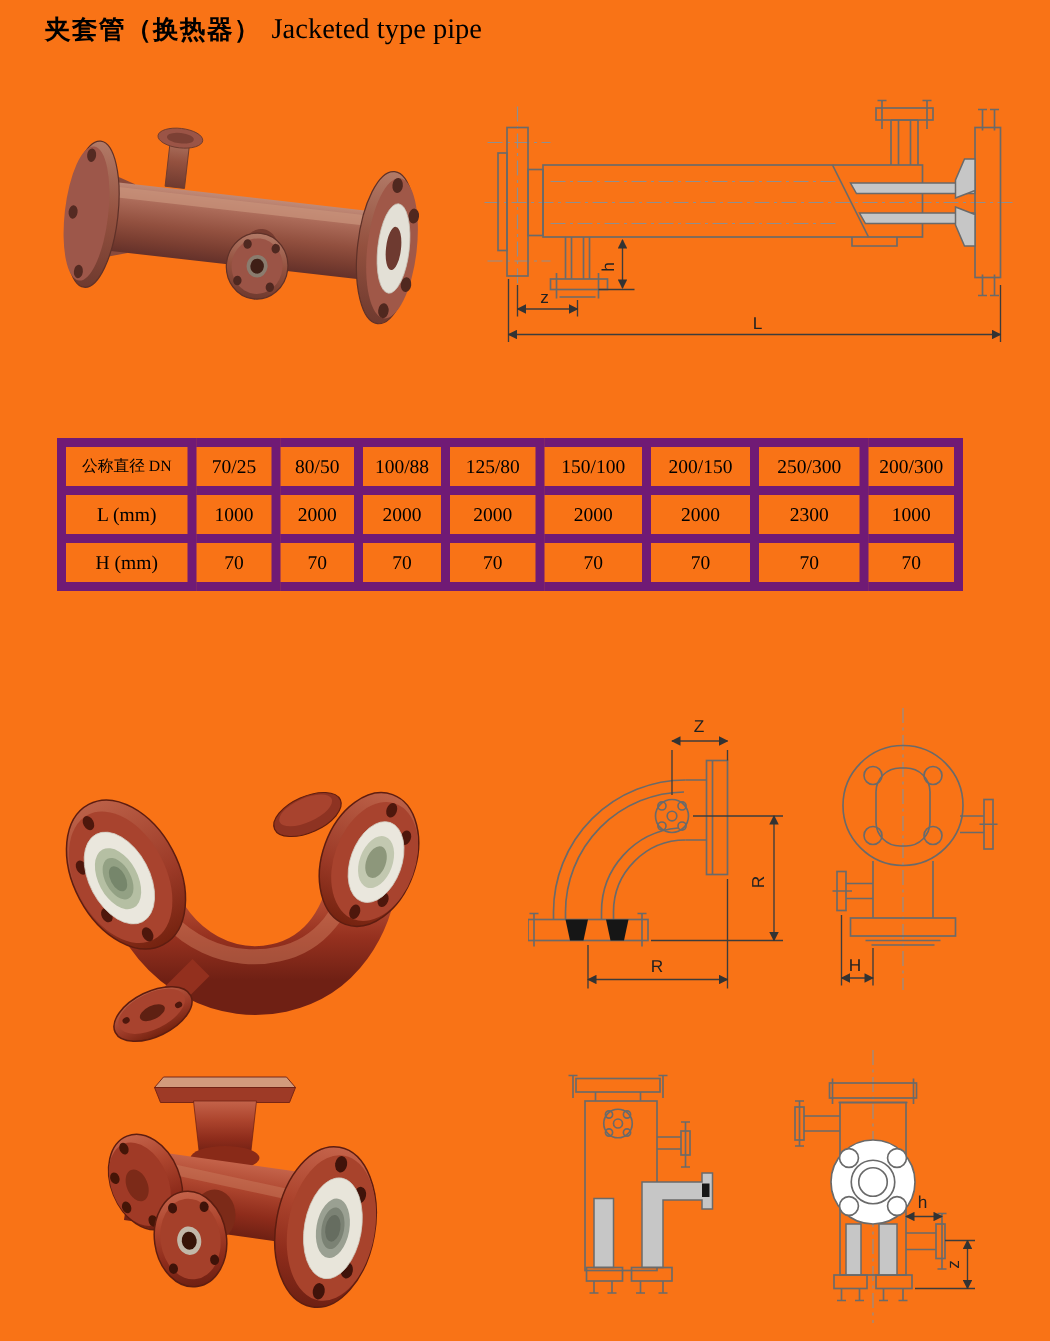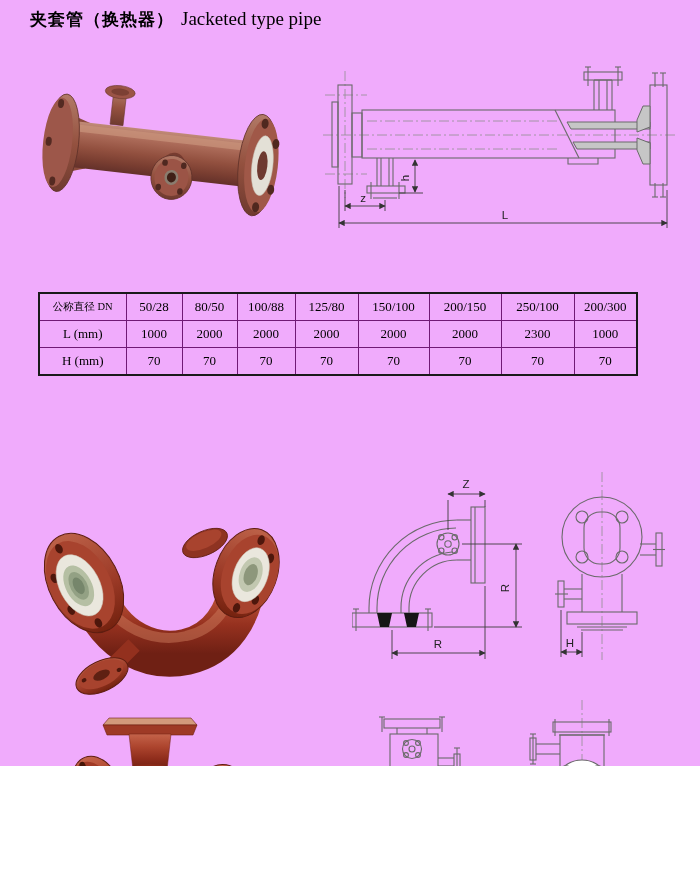--- a/index.html
+++ b/index.html
@@ -1,22 +1,22 @@
 <!DOCTYPE html>
 <html><head>
 <meta charset="utf-8">
 <style>
   html,body{margin:0;padding:0;background:#fff;}
-  .page{position:relative;width:700px;height:766px;background:#f0abfc;font-family:"Liberation Serif",serif;overflow:hidden;}
+  .page{position:relative;width:700px;height:894px;background:#f97316;font-family:"Liberation Serif",serif;overflow:hidden;}
   .title{position:absolute;left:30px;top:8px;display:flex;align-items:baseline;gap:7px;}
   .title-cn{font-family:"DejaVu Sans",sans-serif;font-weight:700;font-size:17px;color:#000;letter-spacing:1px;}
   .title-en{font-family:"Liberation Serif",serif;font-size:19px;color:#000;}
   .fig{position:absolute;}
   table.spec{position:absolute;left:38px;top:292px;width:598px;border-collapse:collapse;table-layout:fixed;border:2px solid #1a1a1a;color:#000;}
-  table.spec td{border:1px solid #701a75;text-align:center;vertical-align:middle;height:26px;padding:0;font-size:13px;white-space:nowrap;overflow:hidden;}
+  table.spec td{border:6px solid #701a75;text-align:center;vertical-align:middle;height:26px;padding:0;font-size:13px;white-space:nowrap;overflow:hidden;}
   table.spec td.corner{font-size:10.5px;}
   .note{position:absolute;left:38px;top:413px;font-family:"DejaVu Sans",sans-serif;font-size:12px;font-weight:700;color:#222;letter-spacing:.5px;}
   svg .ln{fill:none;stroke:#6a6a6a;stroke-width:1.1;}
   svg .lnf{fill:#ffffff;stroke:#6a6a6a;stroke-width:1.1;}
   svg .gry{fill:#c6c6c6;stroke:#6a6a6a;stroke-width:1;}
   svg .cl{fill:none;stroke:#8f8f8f;stroke-width:.8;stroke-dasharray:10 3 2 3;}
   svg .dml{stroke:#3c3c3c;stroke-width:.9;fill:none;}
   svg .blk{fill:#161616;stroke:none;}
   svg text.dim{font-family:"Liberation Sans",sans-serif;font-size:11.5px;fill:#222;}
 </style>
@@ -162,27 +162,27 @@
         <col style="width:58px">
       <col style="width:63px">
         <col style="width:71px">
         <col style="width:72px">
         <col style="width:73px">
         <col style="width:63px">
     </colgroup>
     <tbody>
       <tr>
         <td class="corner">公称直径 DN</td>
-        <td>50/28</td>
+        <td>70/25</td>
         <td>80/50</td>
         <td>100/88</td>
         <td>125/80</td>
         <td>150/100</td>
         <td>200/150</td>
-        <td>250/100</td>
+        <td>250/300</td>
         <td>200/300</td>
       </tr>
       <tr>
         <td>L (mm)</td>
         <td>1000</td>
         <td>2000</td>
         <td>2000</td>
         <td>2000</td>
         <td>2000</td>
         <td>2000</td>

